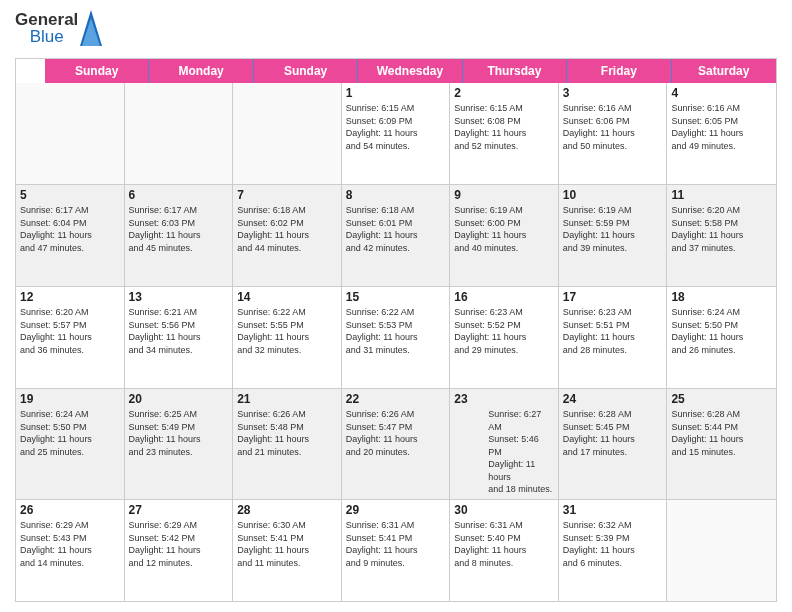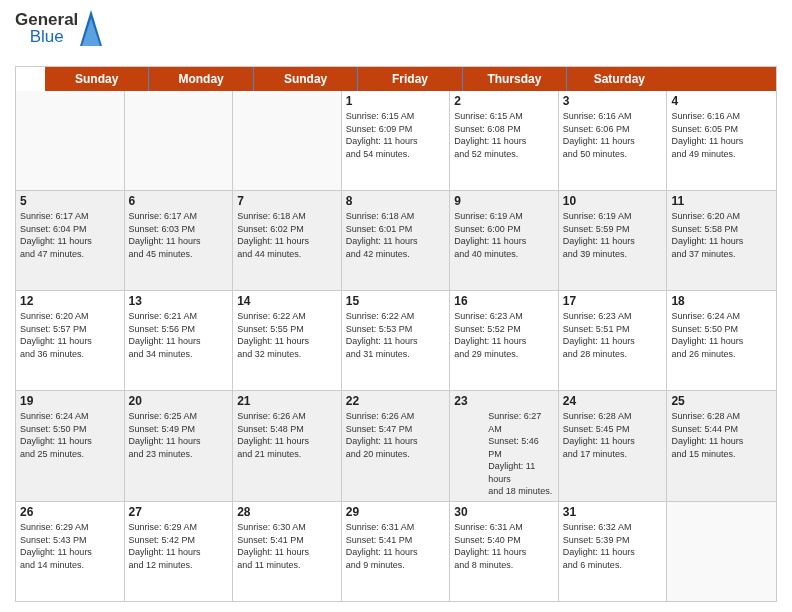--- a/index.html
+++ b/index.html
@@ -14,21 +14,21 @@
       width: 792px;
       height: 612px;
       padding: 10px 15px;
       display: flex;
       flex-direction: column;
     }
     .header {
       display: flex;
       justify-content: space-between;
       align-items: flex-start;
-      margin-bottom: 20px;
+      margin-bottom: 12px;
     }
     .logo {
       display: flex;
       flex-direction: column;
       align-items: flex-start;
     }
     .title-block {
       text-align: right;
     }
     .main-title {
@@ -43,21 +43,21 @@
     }
     .calendar {
       flex: 1;
       display: flex;
       flex-direction: column;
       border: 1px solid #ccc;
     }
     .cal-header {
       display: grid;
       grid-template-columns: repeat(7, 1fr);
-      background: #c2410c;
+      background: #ec4899;
       margin-left: 29px;
     }
     .cal-header-cell {
       color: #fff;
       font-size: 12px;
       font-weight: bold;
       text-align: center;
       padding: 5px 2px;
       border-right: 1px solid #4a85cc;
     }
@@ -129,22 +129,23 @@
       <div class="main-title"></div>
       <div class="subtitle"></div>
     </div>
   </div>
 
   <div class="calendar">
     <div class="cal-header" id="cal-header">
         <div class="cal-header-cell">Sunday</div>
         <div class="cal-header-cell">Monday</div>
         <div class="cal-header-cell">Sunday</div>
+        <div class="cal-header-cell">Wednesday</div>
+        <div class="cal-header-cell">Thursday</div>
         <div class="cal-header-cell">Friday</div>
-        <div class="cal-header-cell">Thursday</div>
         <div class="cal-header-cell">Saturday</div>
       </div>
     <div class="cal-body" id="cal-body">
         <div class="cal-row">
           <div class="cal-cell empty"></div>
           <div class="cal-cell empty"></div>
           <div class="cal-cell empty"></div>
           <div class="cal-cell">
             <div class="day-num">1</div>
             <div class="day-info" style="white-space: pre-line;">Sunrise: 6:15 AM

